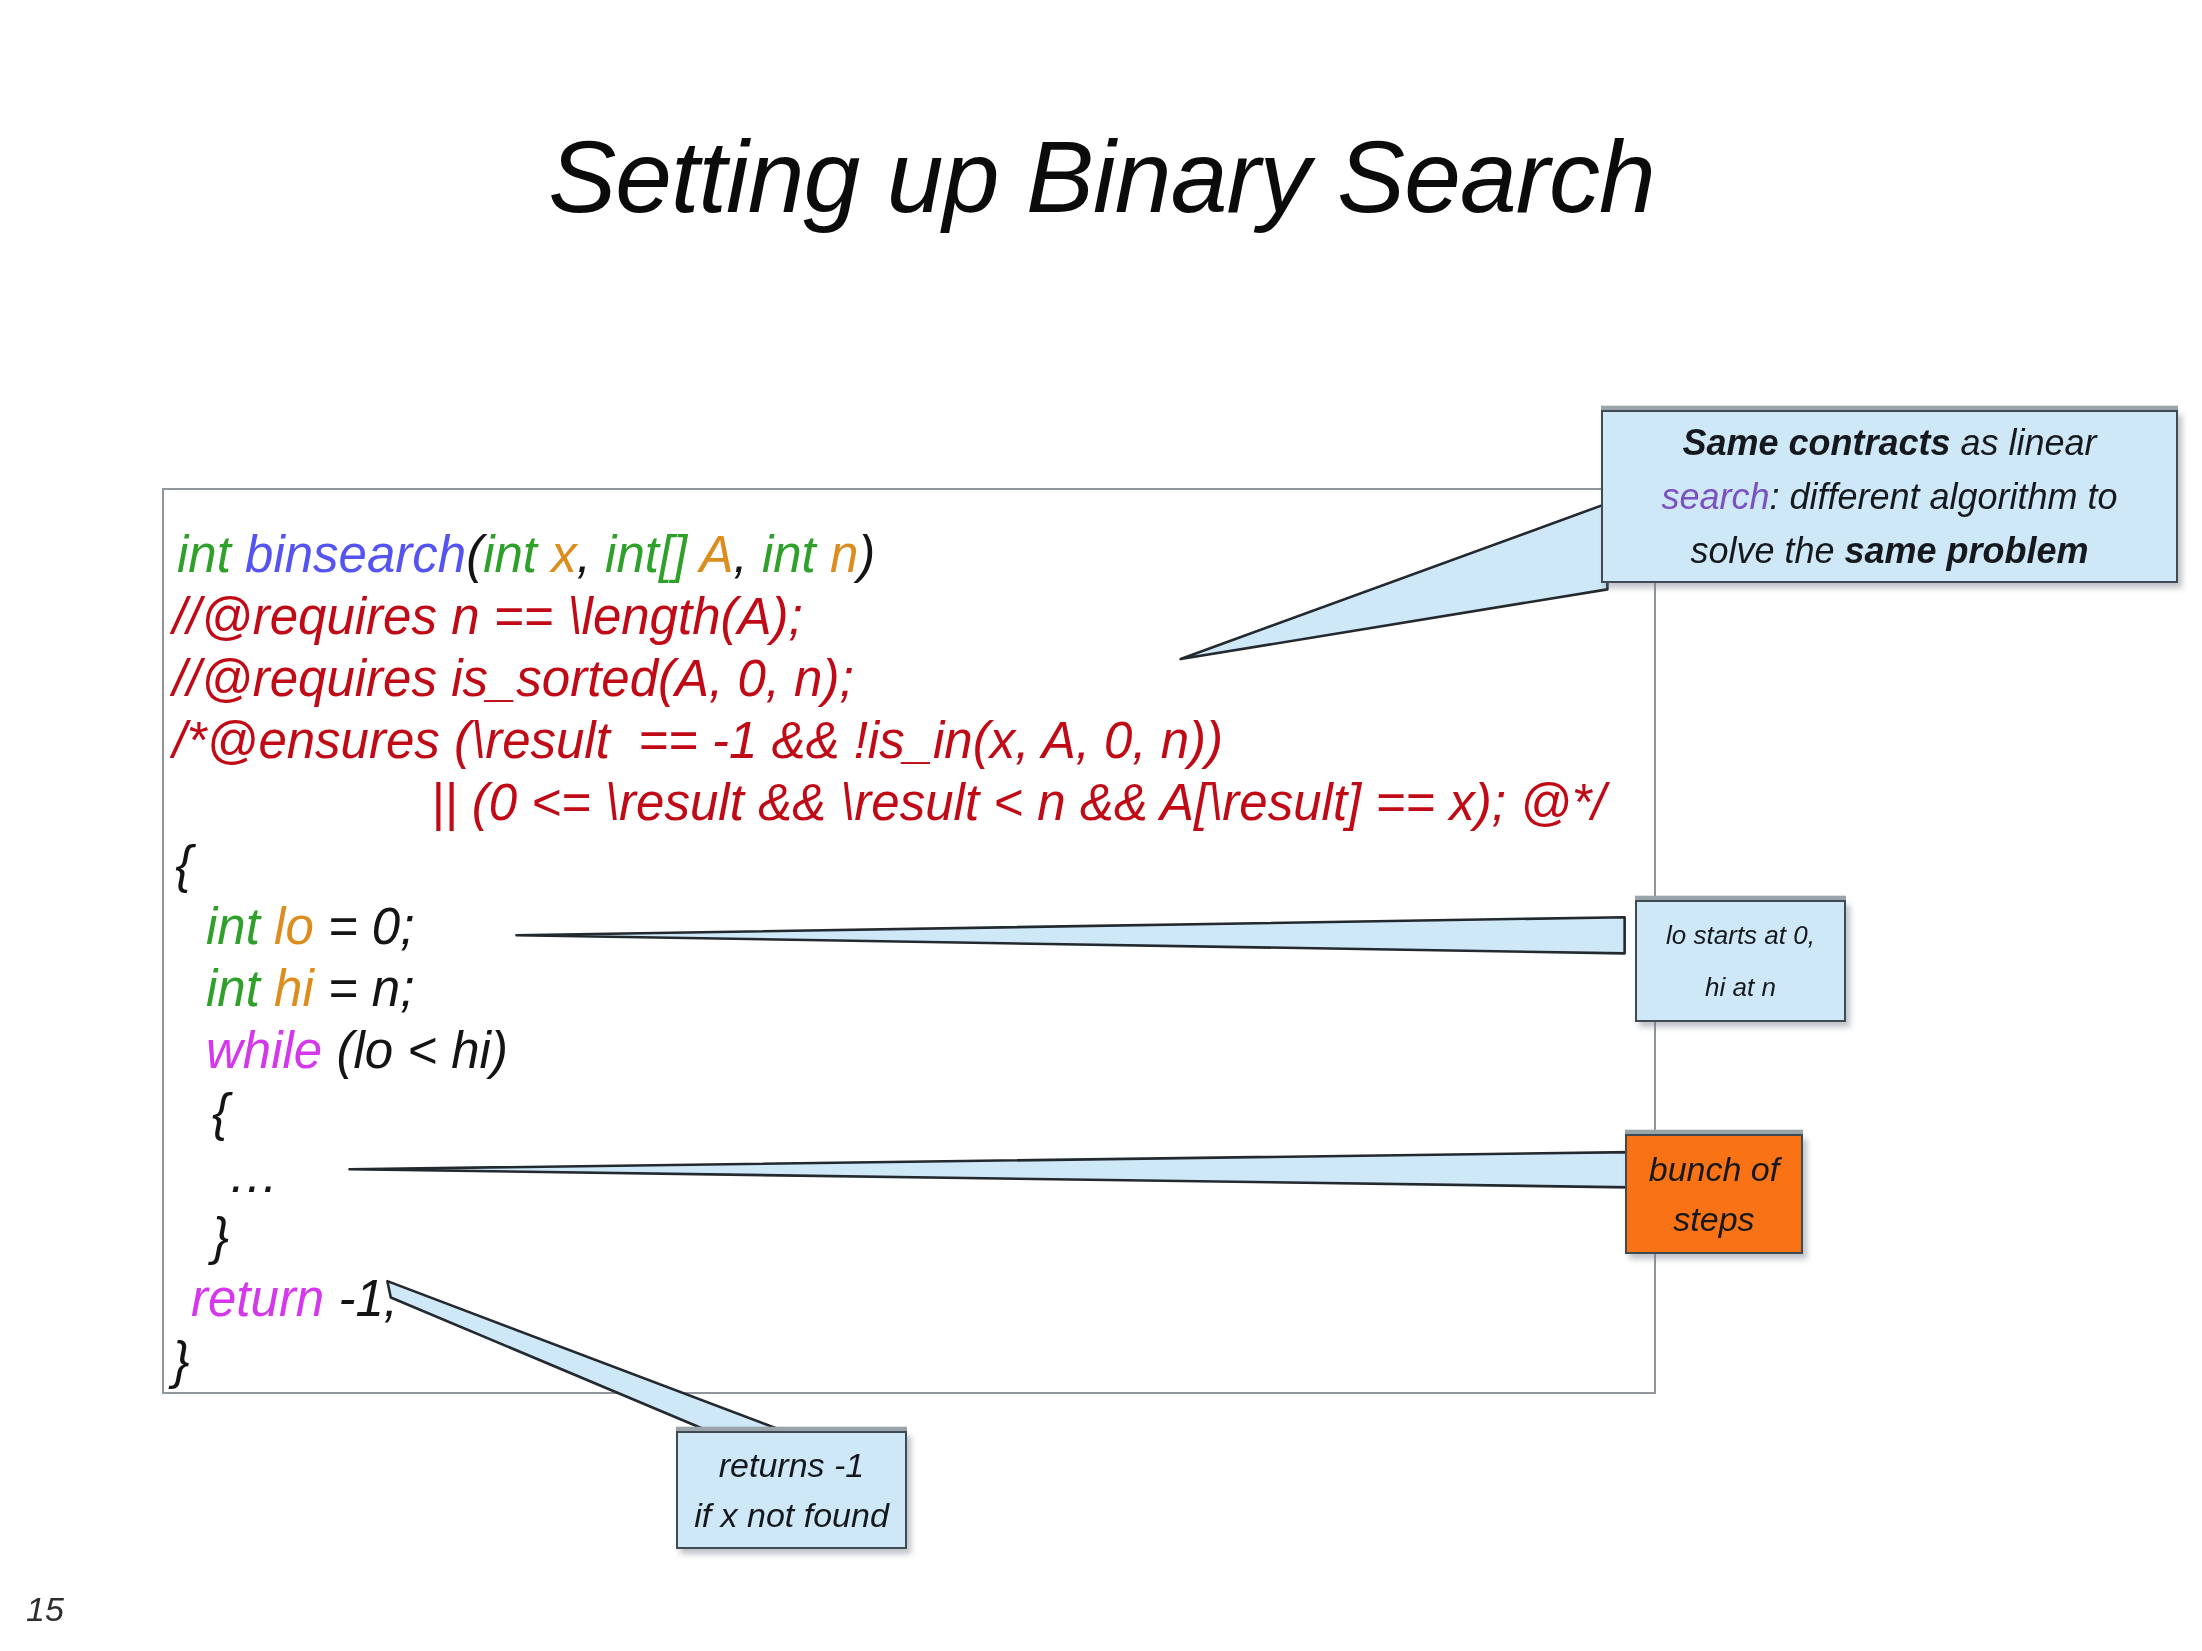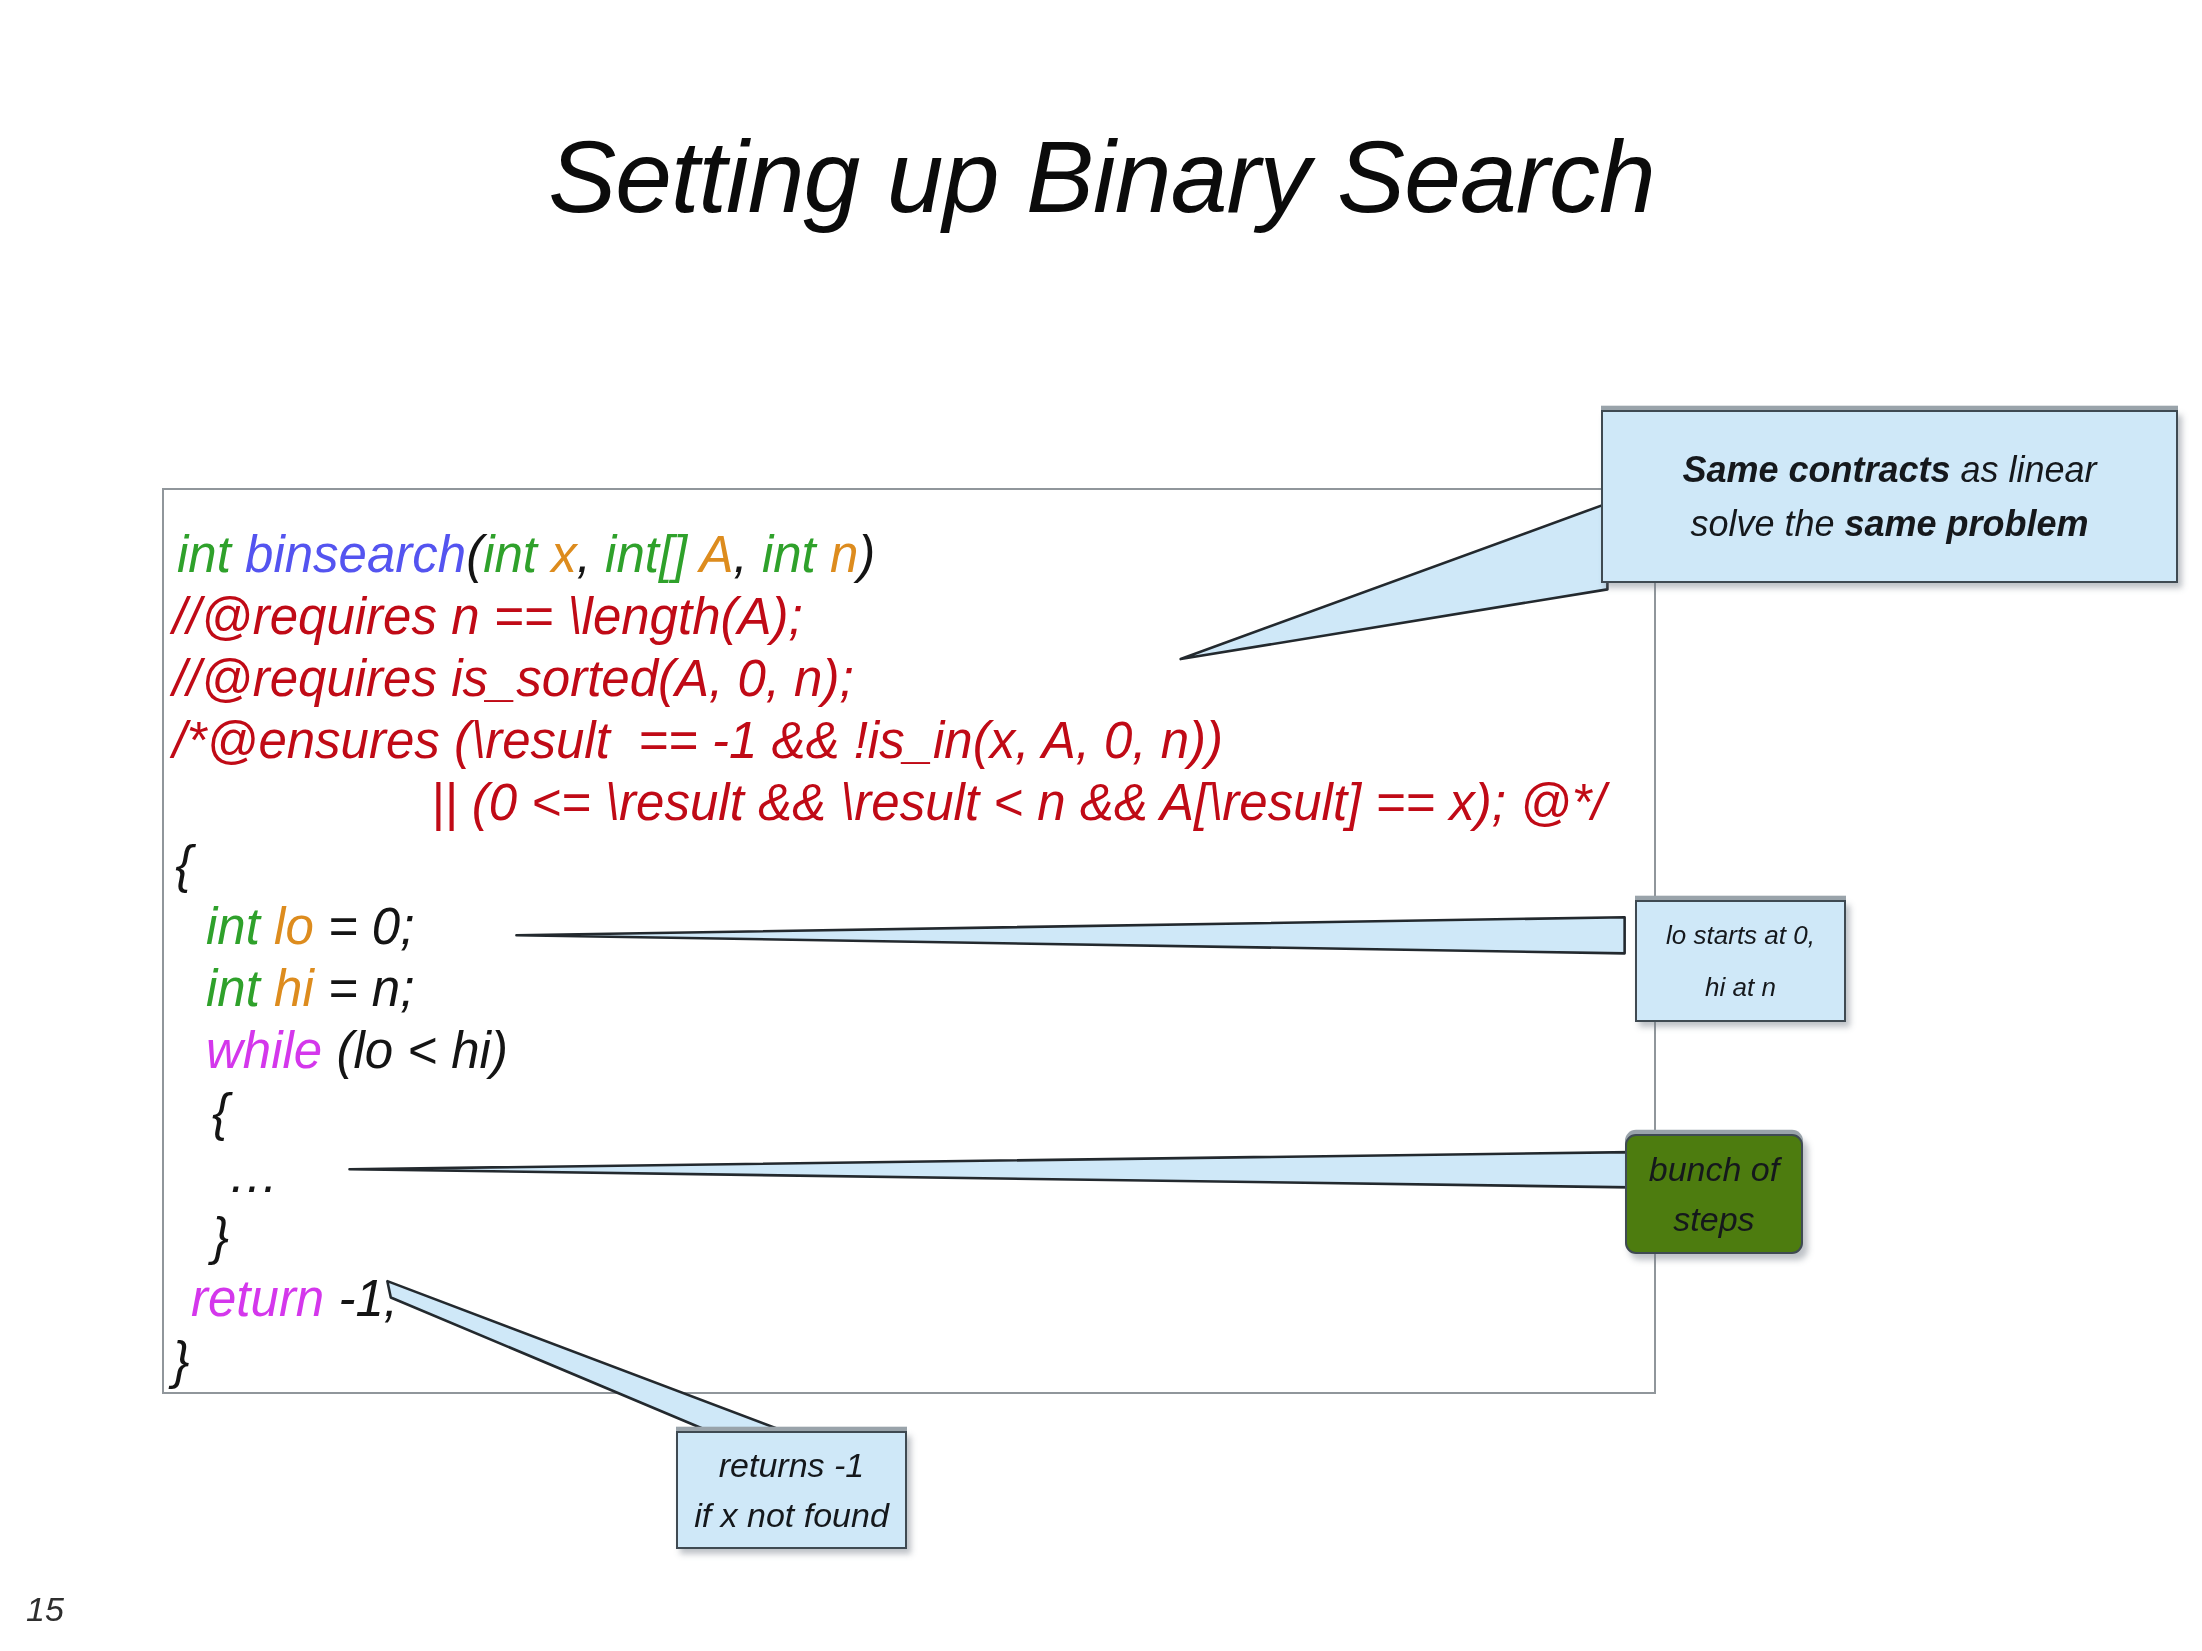--- a/index.html
+++ b/index.html
@@ -91,27 +91,28 @@
 
   <svg class="tails" viewBox="0 0 2560 1920">
     <polygon class="tail" points="1868,585 1372,766 1868,685" stroke-width="3" stroke-linejoin="round" fill="#cfe8f8" stroke="#23292e"></polygon>
     <polygon class="tail" points="1888,1066 600,1087 1888,1108" stroke-width="3" stroke-linejoin="round" fill="#cfe8f8" stroke="#23292e"></polygon>
     <polygon class="tail" points="1895,1339 406,1359 1895,1380" stroke-width="3" stroke-linejoin="round" fill="#cfe8f8" stroke="#23292e"></polygon>
     <polygon class="tail" points="450,1489 918,1666 830,1666 454,1508" stroke-width="3" stroke-linejoin="round" fill="#cfe8f8" stroke="#23292e"></polygon>
   </svg>
 
   <div class="callout" id="callout-0" style="background: rgb(207, 232, 248); border-color: rgb(63, 74, 82);">
       <div class="callout-line"><span style="font-weight: bold;">Same contracts</span><span> as linear</span></div>
+      <div class="callout-line"><span style="color: rgb(123, 80, 192);">search</span><span>: different algorithm to</span></div>
       <div class="callout-line"><span>solve the </span><span style="font-weight: bold;">same problem</span></div>
     </div>
   <div class="callout" id="callout-1" style="background: rgb(207, 232, 248); border-color: rgb(63, 74, 82);">
       <div class="callout-line"><span>lo starts at 0,</span></div>
       <div class="callout-line"><span>hi at n</span></div>
     </div>
-  <div class="callout" id="callout-2" style="background: #4d7c0f; border-color: rgb(63, 74, 82); border-radius: 11px;">
+  <div class="callout" id="callout-2" style="background: #f97316; border-color: rgb(63, 74, 82);">
       <div class="callout-line"><span>bunch of</span></div>
       <div class="callout-line"><span>steps</span></div>
     </div>
   <div class="callout" id="callout-3" style="background: rgb(207, 232, 248); border-color: rgb(63, 74, 82);">
       <div class="callout-line"><span>returns -1</span></div>
       <div class="callout-line"><span>if x not found</span></div>
     </div>
 
   <div class="page-number">15</div>
 

